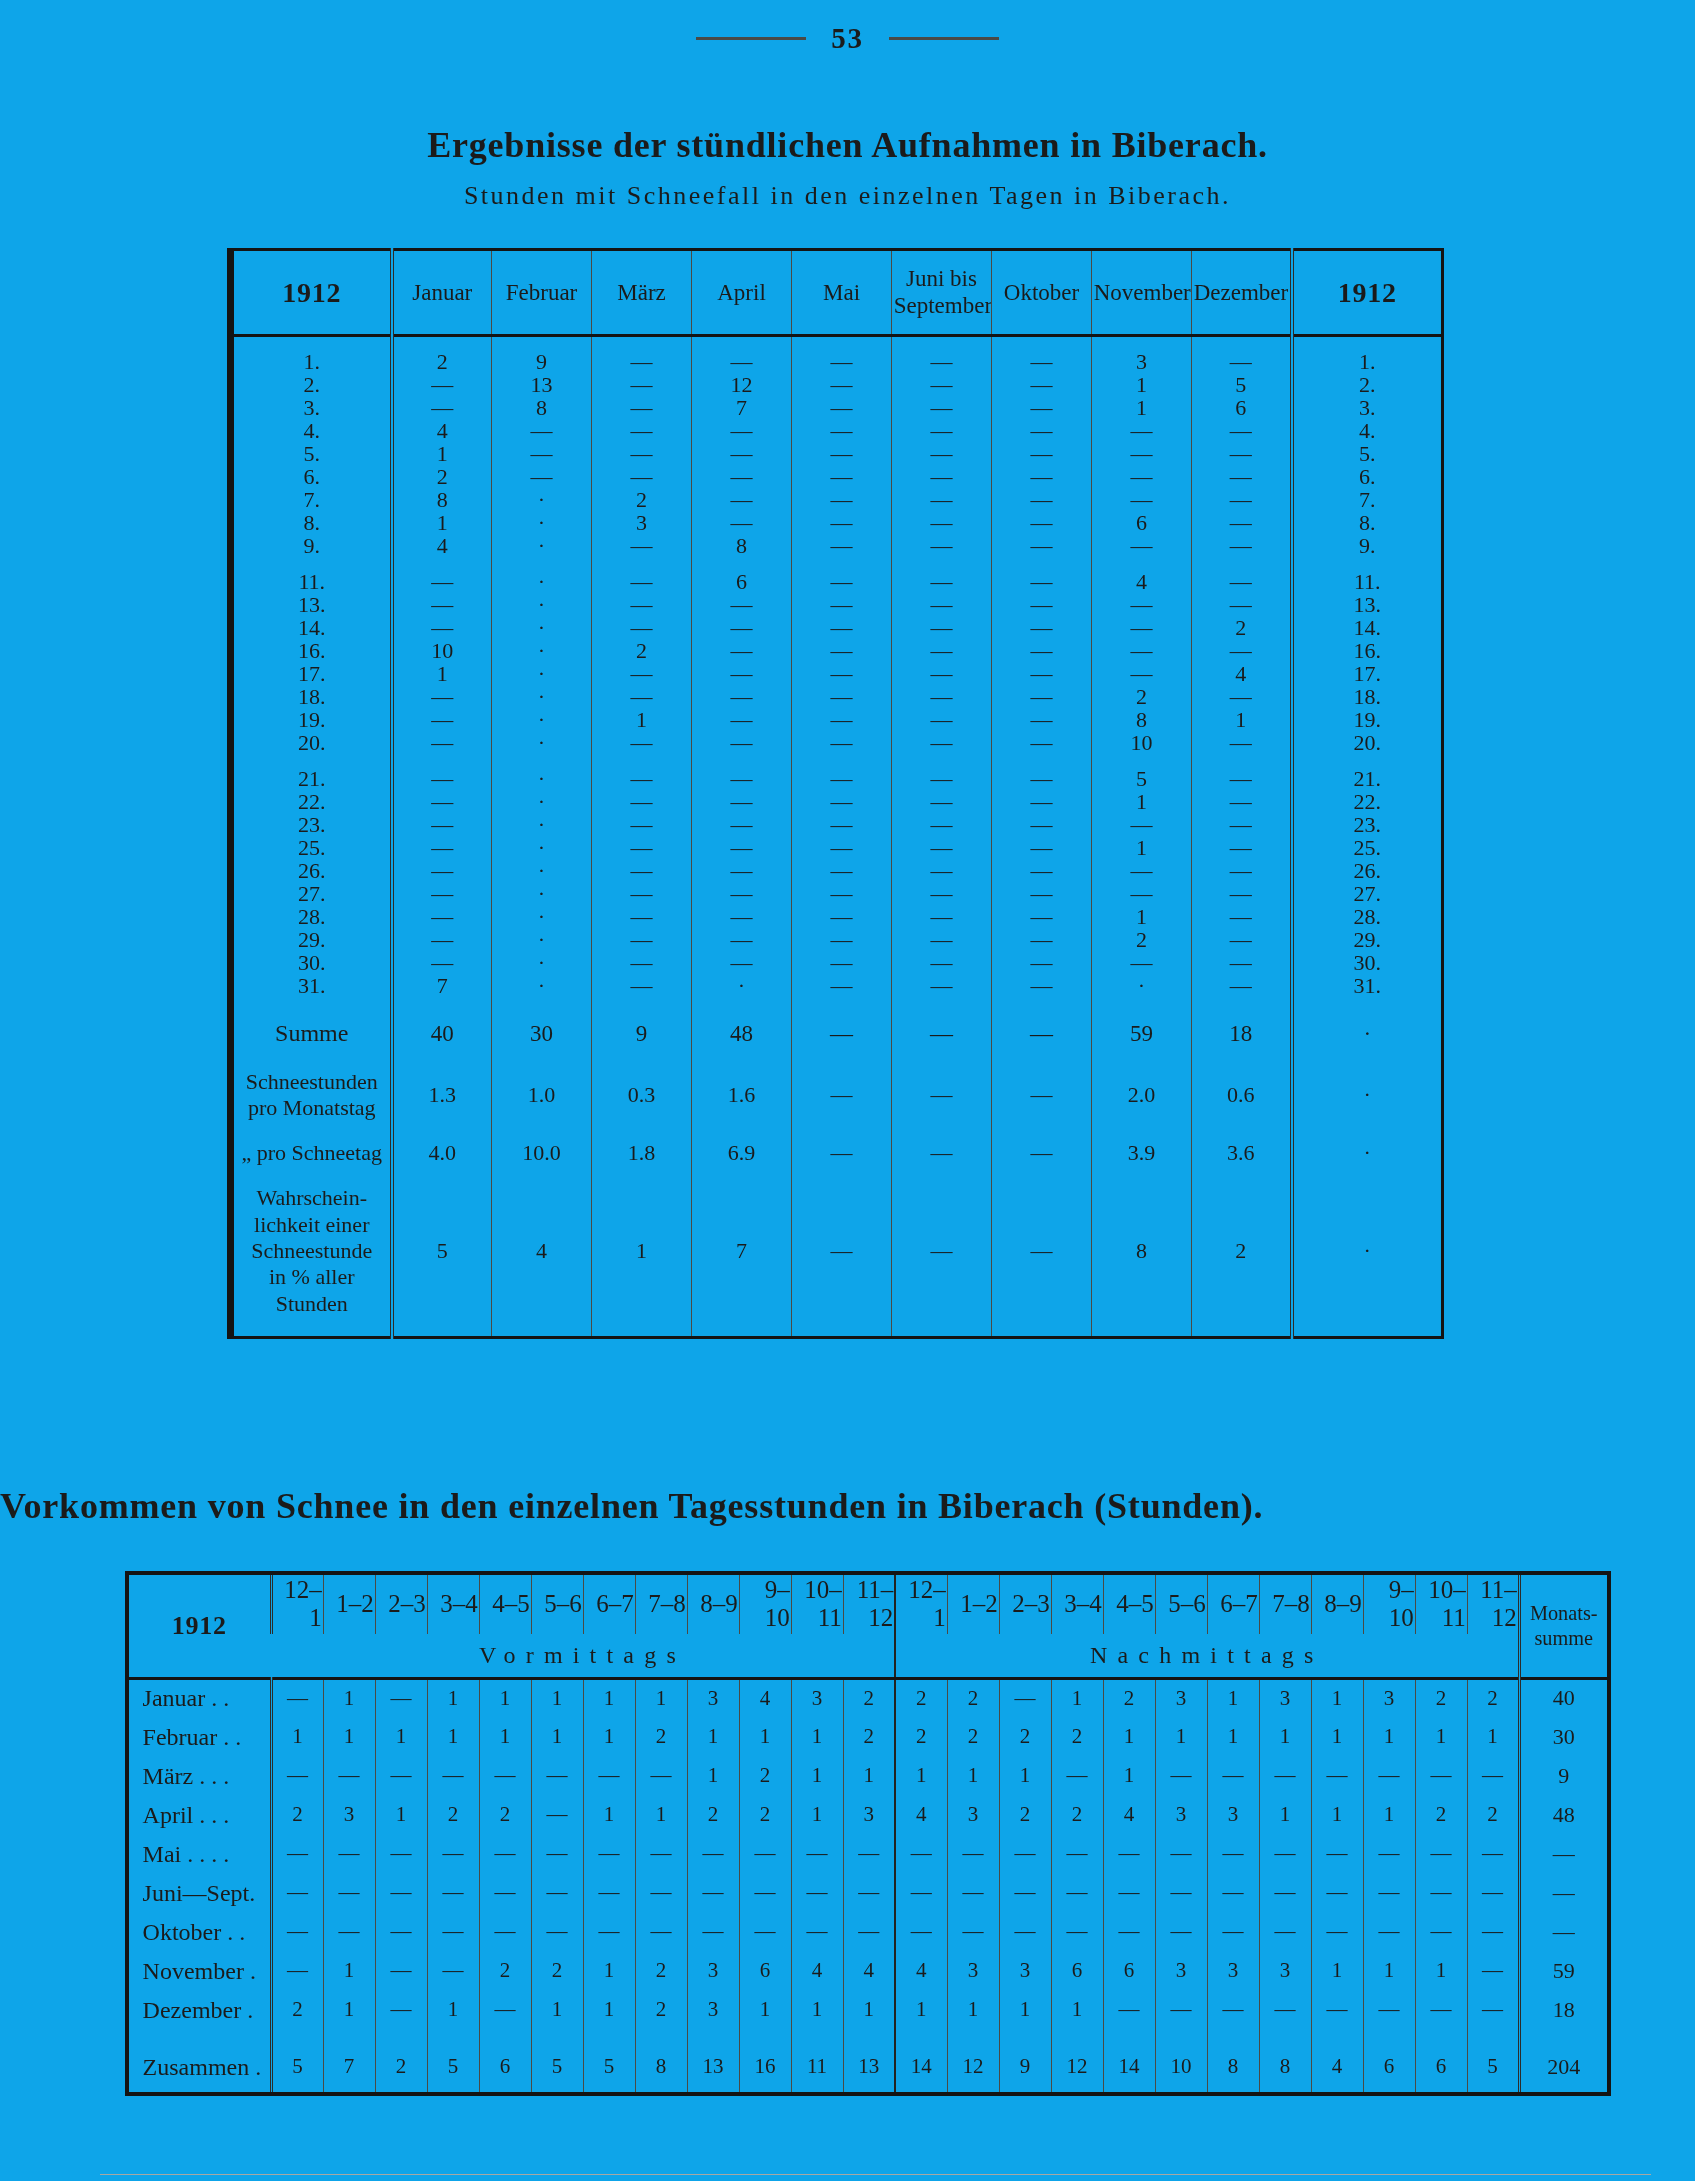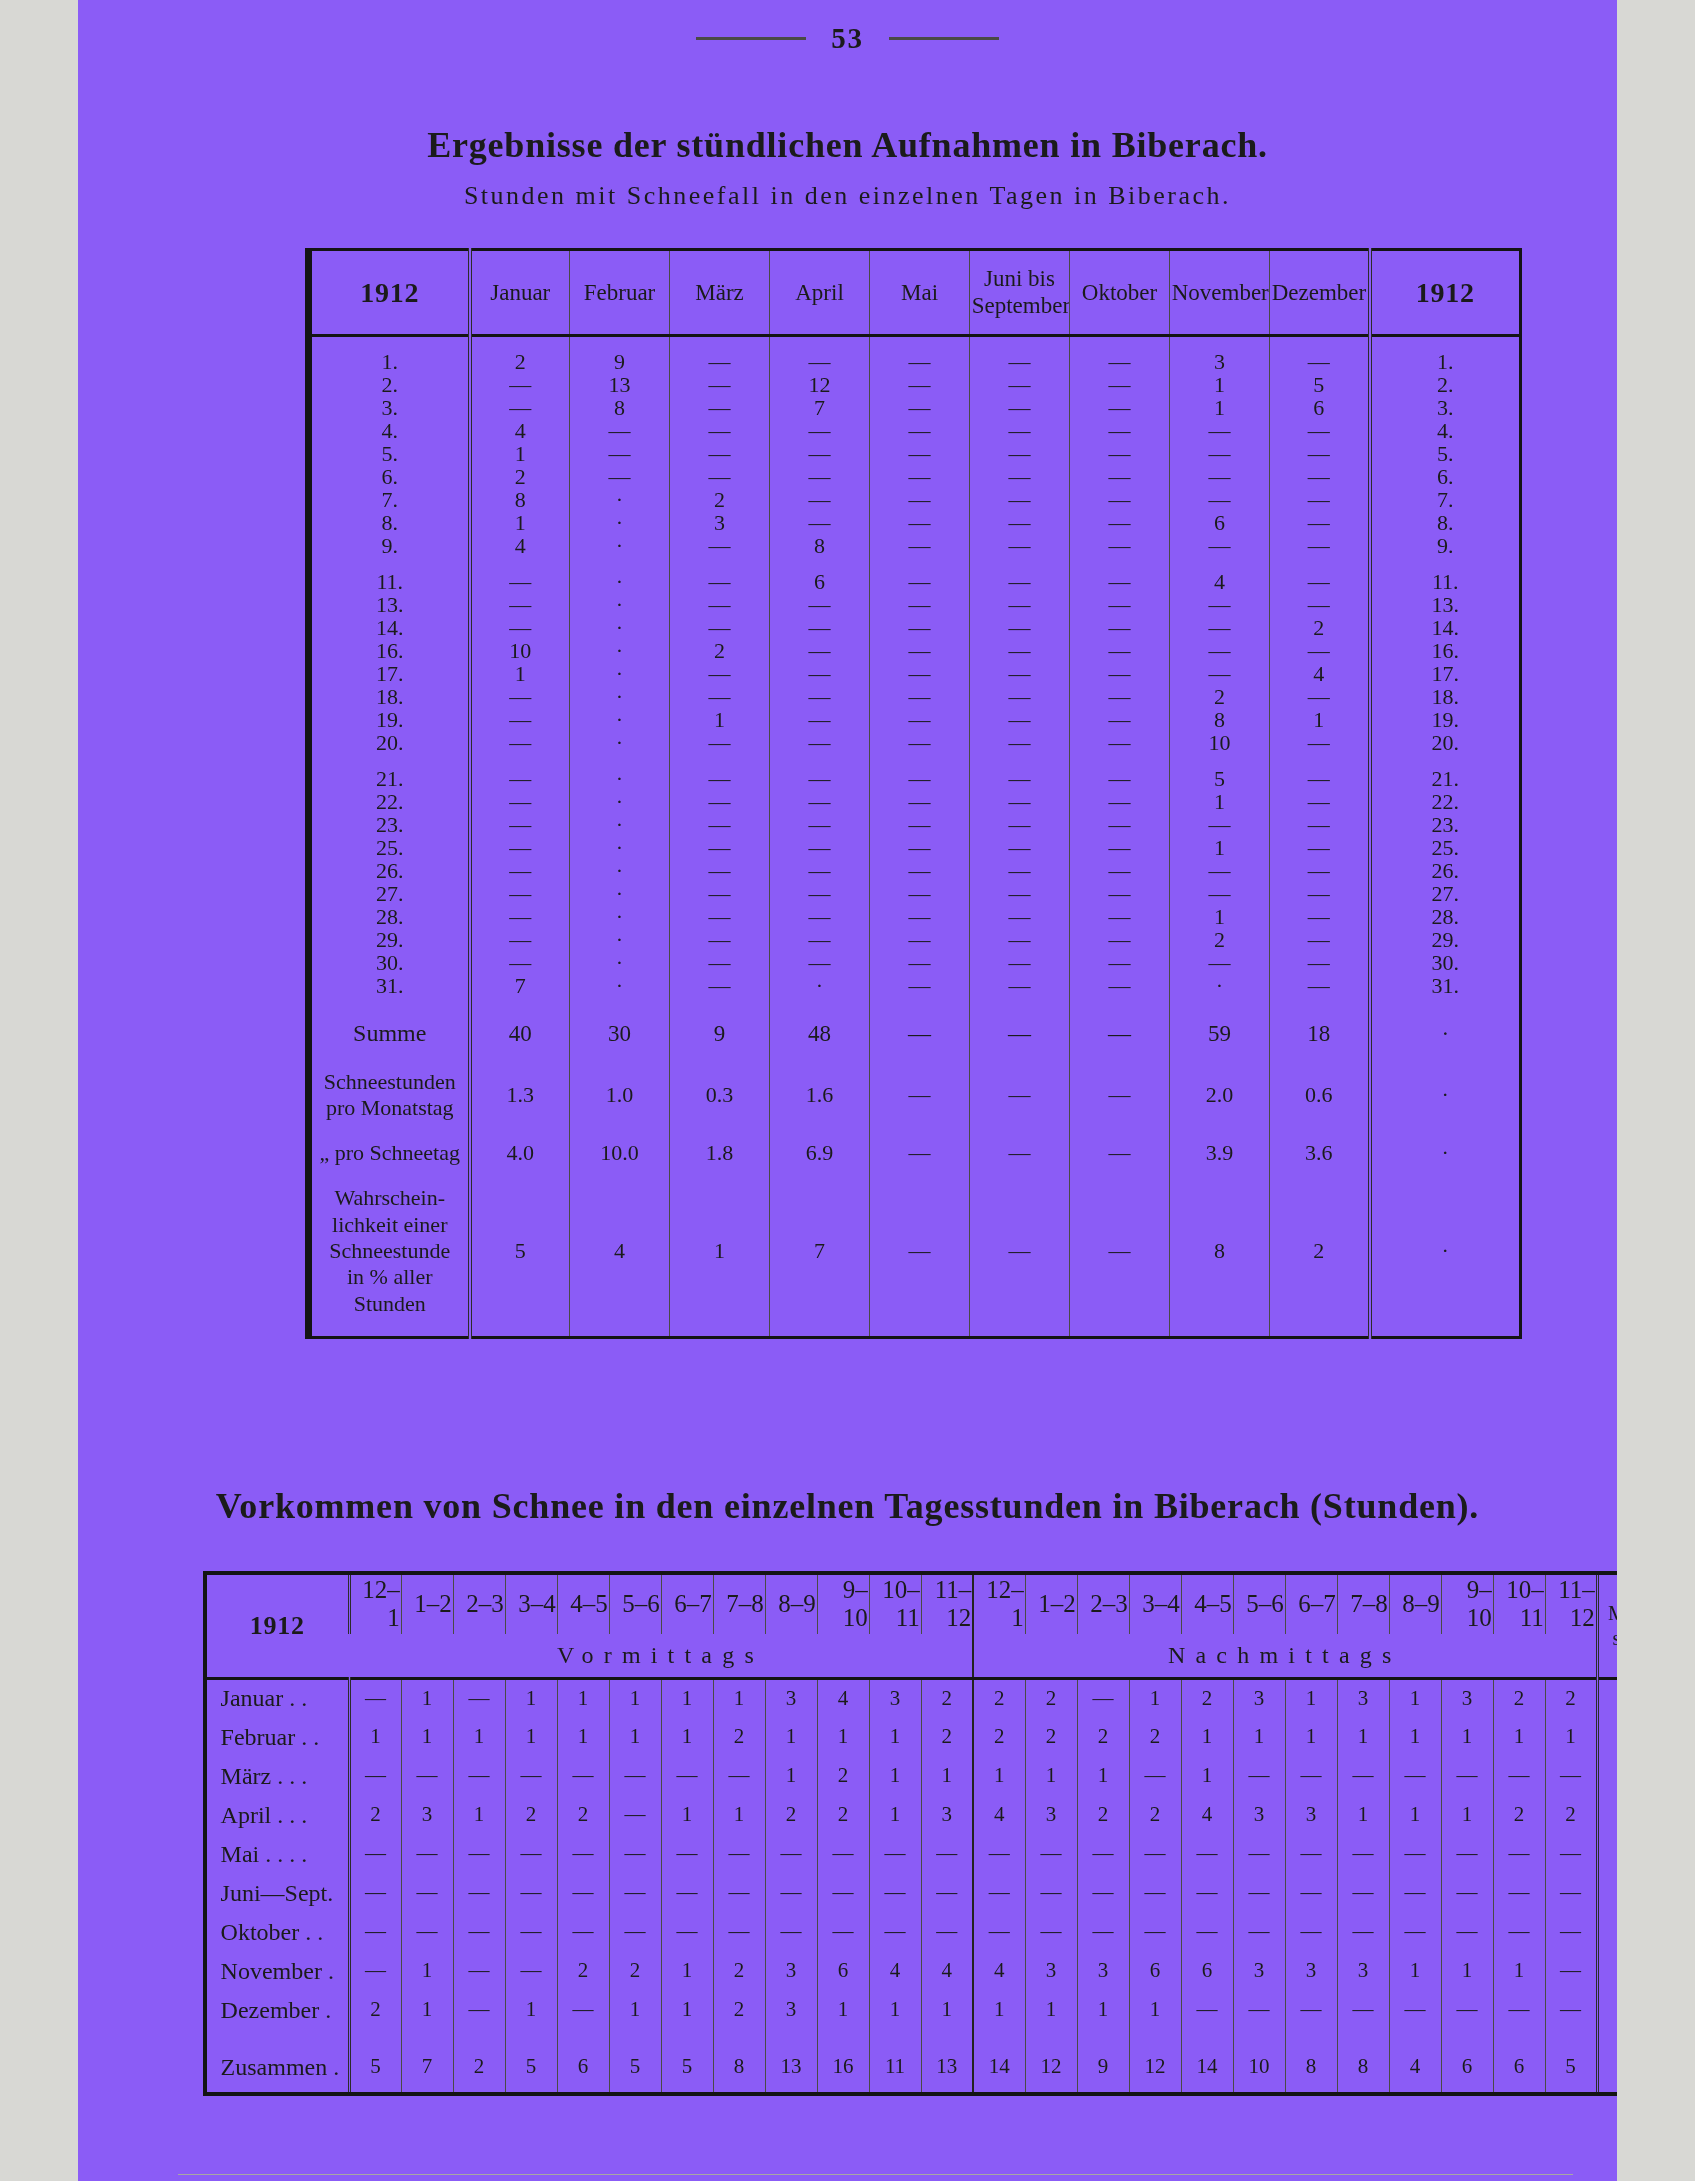--- a/index.html
+++ b/index.html
@@ -1,29 +1,29 @@
 <!DOCTYPE html>
 <html style="font-size:13.6px"><head>
 <meta charset="utf-8">
 <style>
   *{margin:0;padding:0;box-sizing:border-box}
   html,body{background:#d8d8d4}
   .page{
-    width:1539px;height:2182px;margin:0 auto;position:relative;overflow:hidden;
-    background:#8b5cf6;color:#1b1b1b;
+    width:1695px;height:2182px;margin:0 auto;position:relative;overflow:hidden;
+    background:#0ea5e9;color:#1b1b1b;
     font-family:"Liberation Serif","DejaVu Serif",serif;
   }
   
   .pageno{display:flex;justify-content:center;align-items:center;gap:25.4px;padding-top:22px;
     font-size:29px;font-weight:bold;letter-spacing:1.7px}
   .pageno .rule{width:110px;height:2.5px;background:#4a4a46}
   
   .title1{margin-top:69px;text-align:center;font-size:36px;font-weight:bold;letter-spacing:0.8px}
   .subtitle{margin-top:15.3px;text-align:center;font-size:26px;letter-spacing:2.5px}
-  .title2{margin-top:146px;text-align:center;font-size:36px;font-weight:bold;letter-spacing:0.8px}
+  .title2{margin-top:146px;font-size:36px;font-weight:bold;letter-spacing:0.8px}
 
   table{border-collapse:collapse;table-layout:fixed;font-variant-numeric:oldstyle-nums}
   td,th{overflow:hidden;vertical-align:middle}
 
   
   #table1{width:1212px;margin:37px 0 0 227px;border:3.4px solid #141414;border-left-width:7.6px}
   #table1 thead th{height:86px;font-size:23px;font-weight:normal;text-align:center;line-height:1.15;padding:3.4px 1.7px}
   #table1 thead th.year-header{font-size:28px;font-weight:bold;letter-spacing:0.8px}
   #table1 thead{border-bottom:3.4px solid #141414}
   #table1 td + td, #table1 th + th{border-left:1.7px solid #4a4a46}

